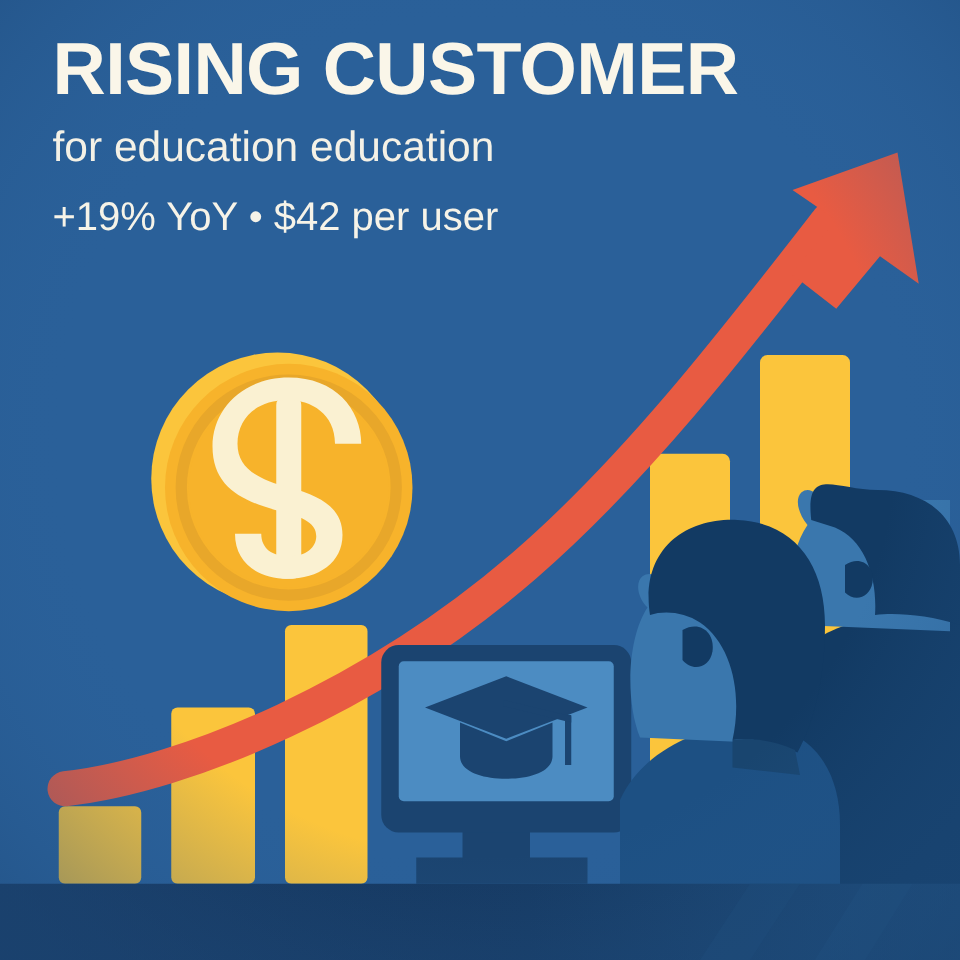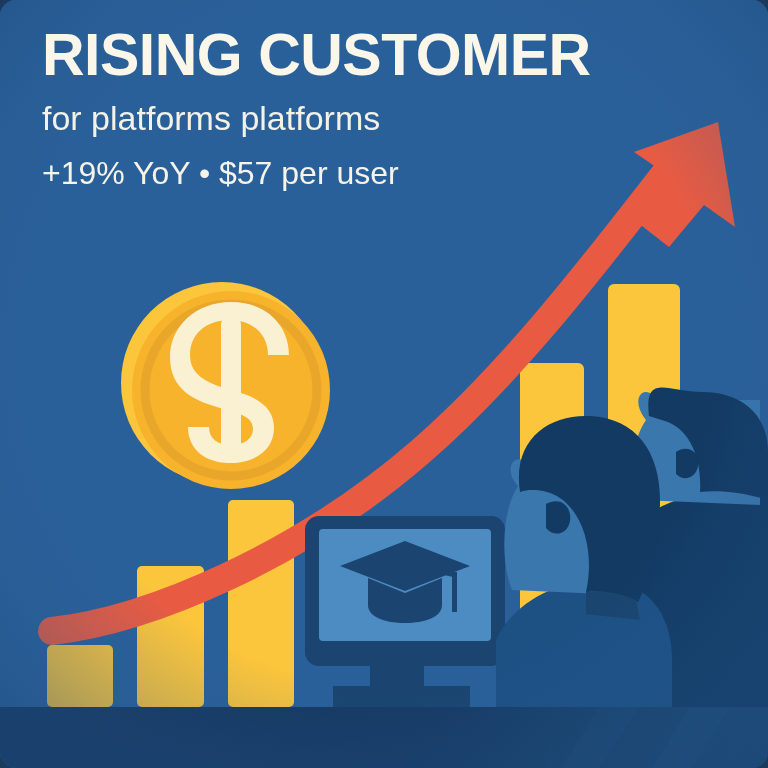--- a/index.html
+++ b/index.html
@@ -8,21 +8,20 @@
     padding: 0;
     background: #1b3a5c;
   }
   #poster {
     position: relative;
     width: 768px;
     height: 768px;
     overflow: hidden;
     background: #2A6099;
     font-family: "Liberation Sans", sans-serif;
-    border-radius: 16px;
     -webkit-font-smoothing: antialiased;
   }
   #poster svg.layer {
     position: absolute;
     left: 0;
     top: 0;
     width: 768px;
     height: 768px;
     display: block;
   }
@@ -205,17 +204,17 @@
 
       <path d="M 600 707 L 640 707 L 600 768 L 560 768 Z" fill="#1B4773" opacity="0.5"></path>
       <path d="M 690 707 L 730 707 L 692 768 L 652 768 Z" fill="#1E4D7A" opacity="0.45"></path>
 
       <rect x="0" y="0" width="768" height="768" fill="url(#vignette)"></rect>
     </g>
   </svg>
 
   <div id="textblock">
     <div class="title-line l1">RISING CUSTOMER</div>
-    <div class="subtitle">for platforms platforms</div>
-    <div class="stat">+19% YoY • $57 per user</div>
+    <div class="subtitle">for education education</div>
+    <div class="stat">+19% YoY • $42 per user</div>
   </div>
 
 </div>
 
 </body></html>

